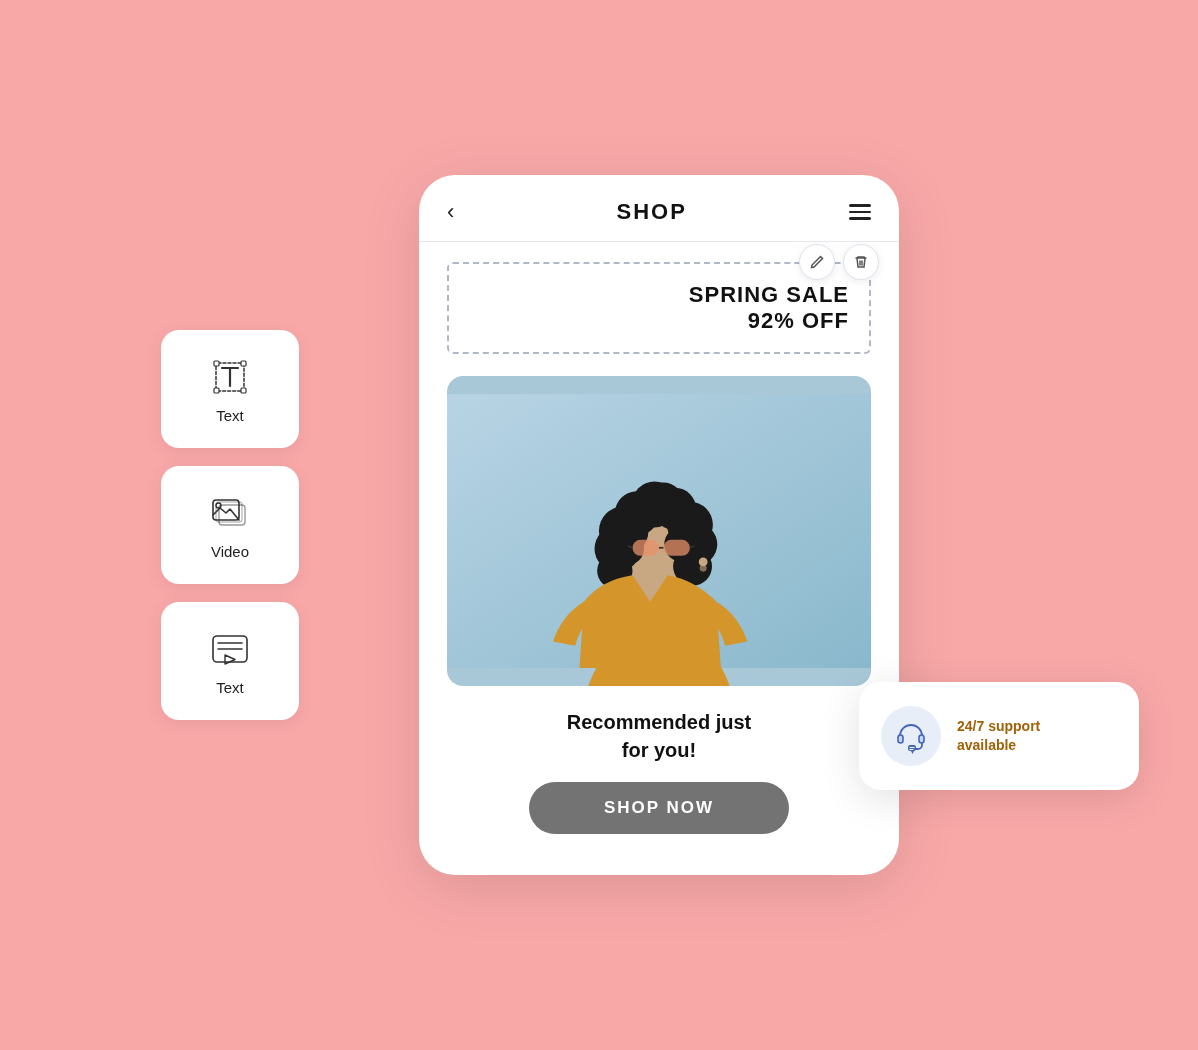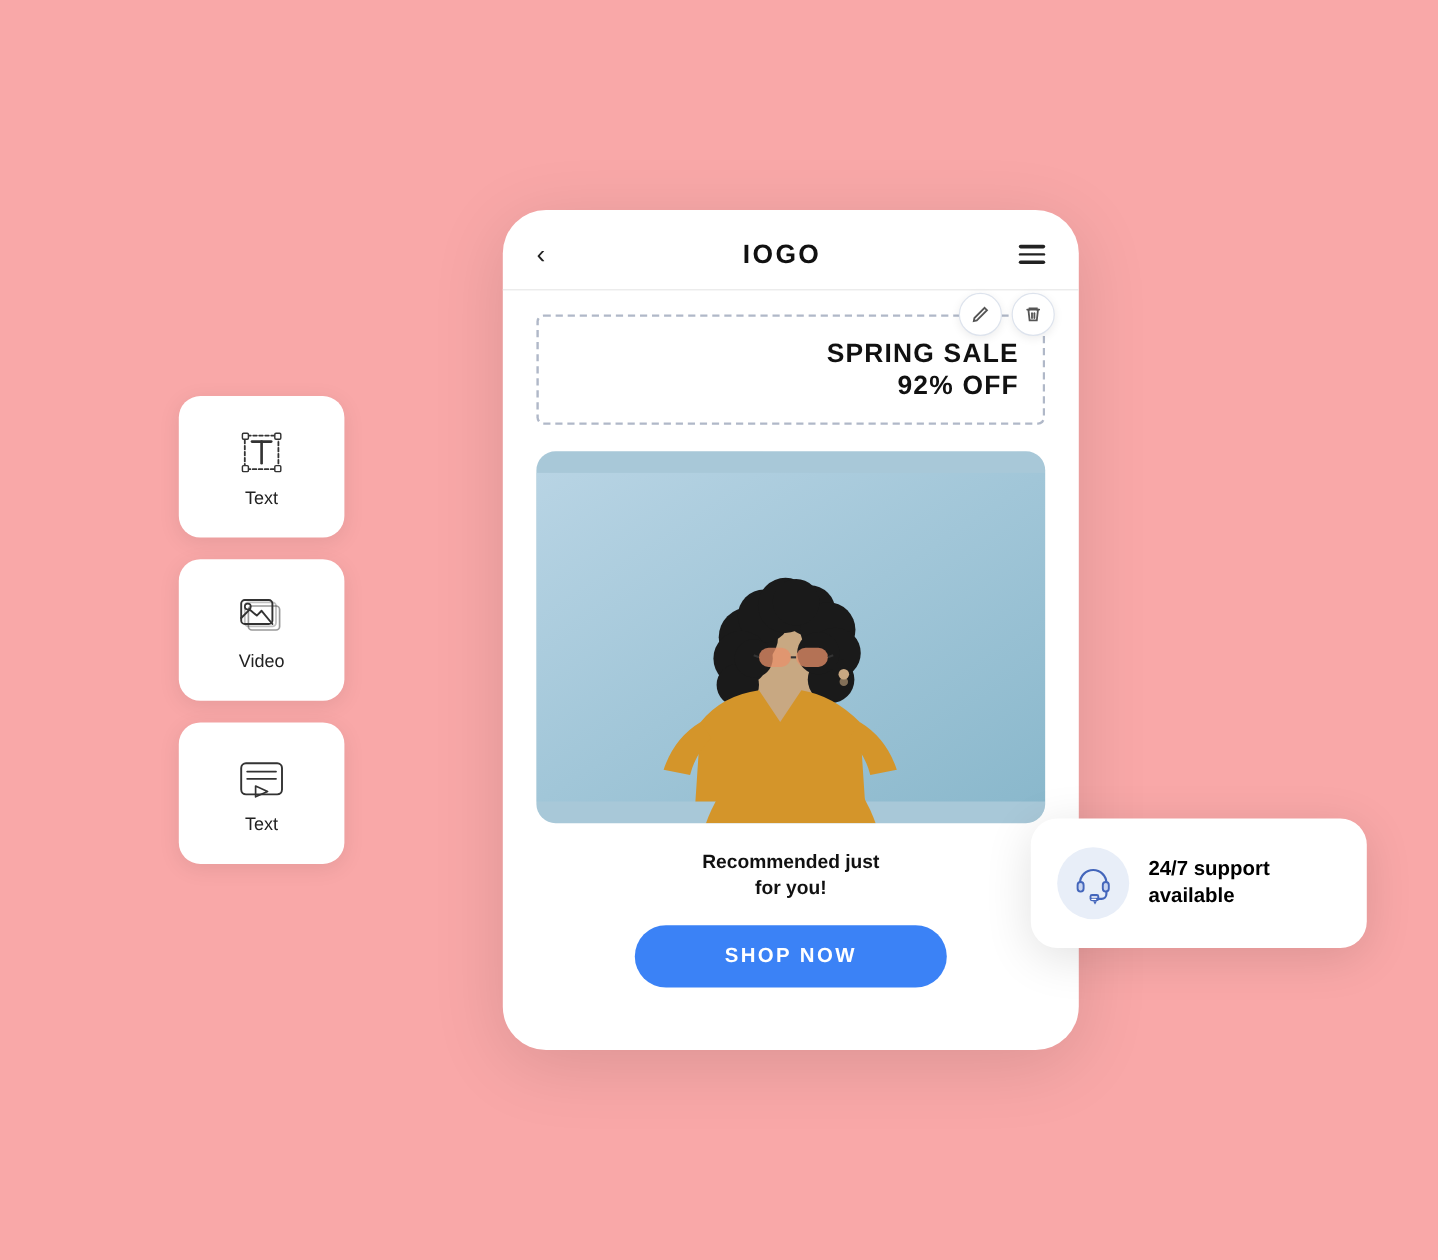--- a/index.html
+++ b/index.html
@@ -20,21 +20,21 @@
       width: 900px;
       height: 850px;
       display: flex;
       align-items: center;
       justify-content: center;
     }
 
     
     .sidebar {
       position: absolute;
-      left: 0;
+      left: 12px;
       top: 50%;
       transform: translateY(-50%);
       display: flex;
       flex-direction: column;
       gap: 18px;
       z-index: 10;
     }
 
     .tool-card {
       width: 138px;
@@ -180,33 +180,33 @@
     
     .fashion-image svg {
       width: 100%;
       height: 100%;
     }
 
     
     .recommend-text {
       text-align: center;
       margin: 22px 28px 0;
-      font-size: 16px;
+      font-size: 20px;
       font-weight: 800;
       color: #111;
       line-height: 1.4;
     }
 
     
     .shop-btn {
       display: block;
       margin: 18px auto 0;
       width: 260px;
       padding: 16px 0;
-      background: #3b82f6;
+      background: #737373;
       color: #fff;
       font-size: 17px;
       font-weight: 800;
       letter-spacing: 2px;
       border-radius: 40px;
       text-align: center;
       border: none;
       cursor: pointer;
     }
 
@@ -231,23 +231,23 @@
       height: 60px;
       border-radius: 50%;
       background: #e8eef8;
       display: flex;
       align-items: center;
       justify-content: center;
       flex-shrink: 0;
     }
 
     .support-text {
-      font-size: 17px;
+      font-size: 14px;
       font-weight: 800;
-      color: #000000;
+      color: #a16207;
       line-height: 1.35;
     }
 
     
     .icon-text svg,
     .icon-image svg,
     .icon-video svg {
       stroke: #333;
       fill: none;
       stroke-width: 1.6;
@@ -306,21 +306,21 @@
       </div>
       <span class="tool-label">Text</span>
     </div>
 
   </div>
 
   <div class="phone" style="margin-left: 120px;">
 
     <div class="phone-header">
       <span class="phone-back">‹</span>
-      <span class="phone-logo">IOGO</span>
+      <span class="phone-logo">SHOP</span>
       <div class="phone-menu">
         <span></span>
         <span></span>
         <span></span>
       </div>
     </div>
 
     <div class="text-block-wrapper">
       <div class="text-actions">
         <div class="action-btn">

